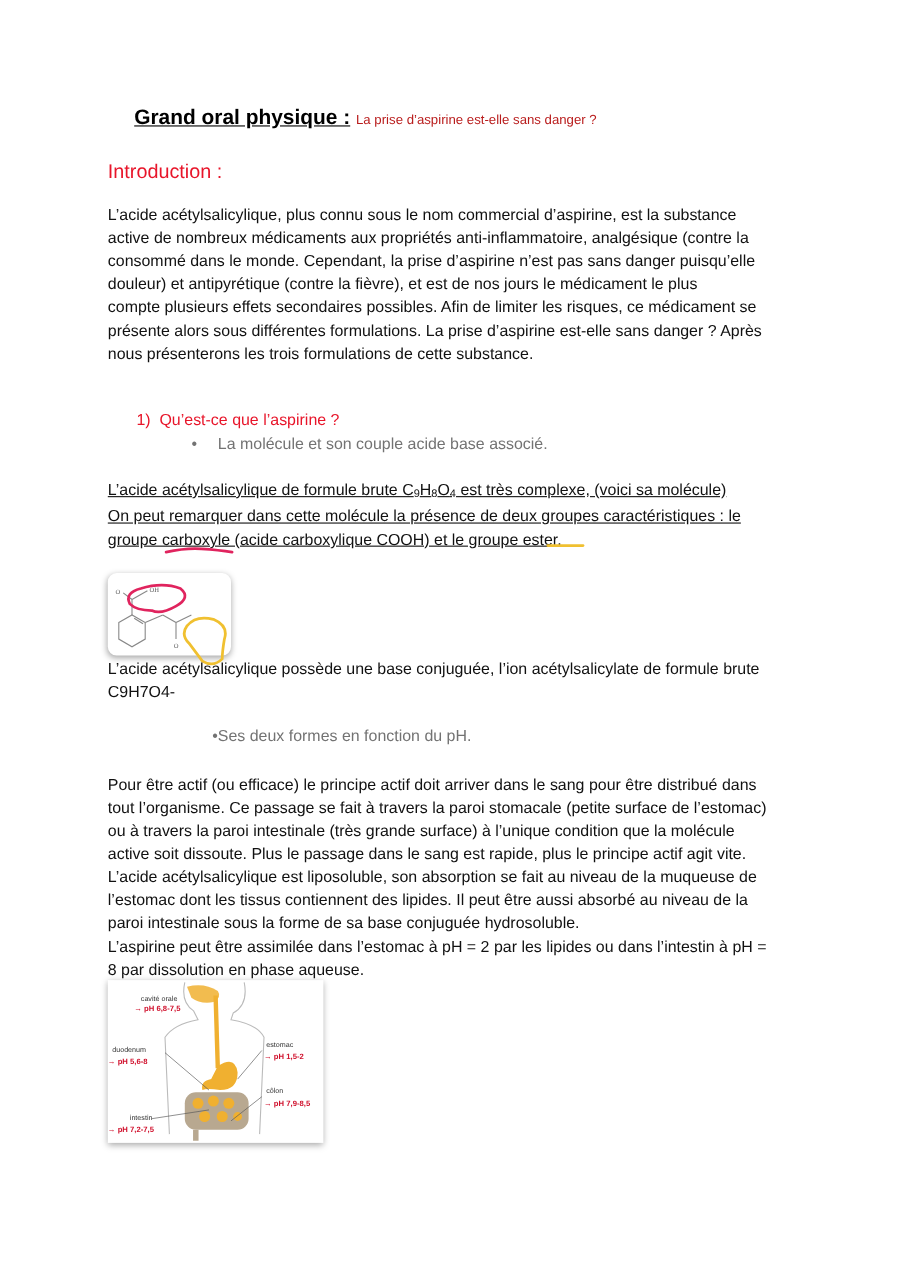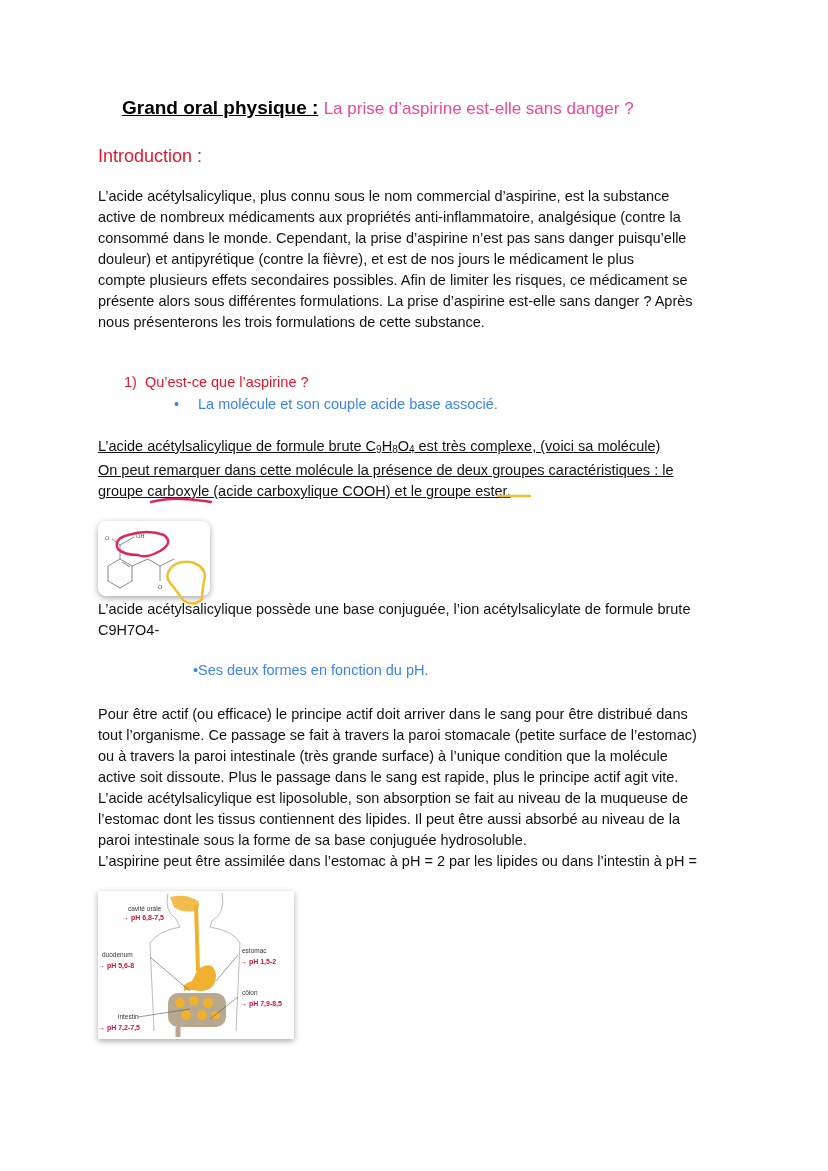--- a/index.html
+++ b/index.html
@@ -1,26 +1,26 @@
 <!DOCTYPE html>
 <html><head>
 <meta charset="utf-8">
 <style>
   html, body { margin: 0; padding: 0; background: #ffffff; }
   body { width: 828px; height: 1171px; position: relative; overflow: hidden;
          font-family: "Liberation Sans", "DejaVu Sans", sans-serif; color: #111; }
   .title-line { position: absolute; top: 97px; left: 98px; white-space: nowrap; font-size: 19px; }
   .title-main { font-weight: bold; text-decoration: underline; color: #000; margin-left: 24px; }
-  .title-sub { color: #ec4899; font-size: 17px; }
+  .title-sub { color: #b91c1c; font-size: 12px; }
   .intro-heading { position: absolute; top: 146px; left: 98px; color: #e8152a; font-size: 18px; }
   .para { position: absolute; left: 98px; width: 640px; font-size: 14.5px; line-height: 21px; color: #111; }
   .para p { margin: 0; white-space: nowrap; }
   .red { color: #e8152a; }
   .sec1 { position: absolute; top: 374px; left: 124px; font-size: 14.5px; }
-  .bullet { position: absolute; left: 174px; font-size: 14.5px; color: #3b82f6; }
+  .bullet { position: absolute; left: 174px; font-size: 14.5px; color: #737373; }
   .bullet .dot { display: inline-block; width: 24px; }
   .sub { font-size: 10px; vertical-align: -2px; }
   .pink-underline { position: absolute; top: 497px; left: 149px; width: 64px; height: 8px; }
   .yellow-underline { position: absolute; top: 493px; left: 496px; width: 36px; height: 6px; }
   .molecule { position: absolute; top: 521px; left: 98px; width: 112px; height: 75px;
               background: #fff; border-radius: 8px;
               box-shadow: 0 2px 6px rgba(0,0,0,0.35); }
   .molecule svg { position: absolute; left: 0; top: 0; }
   .figure { position: absolute; top: 891px; left: 98px; width: 196px; height: 148px;
             background: #fff; box-shadow: 0 2px 6px rgba(0,0,0,0.35); overflow: hidden; }
@@ -100,20 +100,21 @@
 
 <div class="para" style="top:704px;">
   <p>Pour être actif (ou efficace) le principe actif doit arriver dans le sang pour être distribué dans</p>
   <p>tout l’organisme. Ce passage se fait à travers la paroi stomacale (petite surface de l’estomac)</p>
   <p>ou à travers la paroi intestinale (très grande surface) à l’unique condition que la molécule</p>
   <p>active soit dissoute. Plus le passage dans le sang est rapide, plus le principe actif agit vite.</p>
   <p>L’acide acétylsalicylique est liposoluble, son absorption se fait au niveau de la muqueuse de</p>
   <p>l’estomac dont les tissus contiennent des lipides. Il peut être aussi absorbé au niveau de la</p>
   <p>paroi intestinale sous la forme de sa base conjuguée hydrosoluble.</p>
   <p>L’aspirine peut être assimilée dans l’estomac à pH = 2 par les lipides ou dans l’intestin à pH =</p>
+  <p>8 par dissolution en phase aqueuse.</p>
 </div>
 
 <div class="figure">
   <svg width="196" height="148" viewBox="0 0 196 148" style="position:absolute;left:0;top:0;">
 
     <path d="M70 2 Q 66 20 78 28 L 82 36 Q 60 40 52 52 L 56 140 M 124 2 Q 128 22 114 30 L 112 36 Q 136 40 142 52 L 138 140" fill="none" stroke="#bbb" stroke-width="1"></path>
 
     <path d="M72 6 Q 88 2 100 10 Q 104 16 96 20 Q 84 22 76 16 Z" fill="#f0b030" opacity="0.85"></path>
 
     <path d="M98 14 L 100 80" stroke="#f0b030" stroke-width="4" fill="none"></path>

